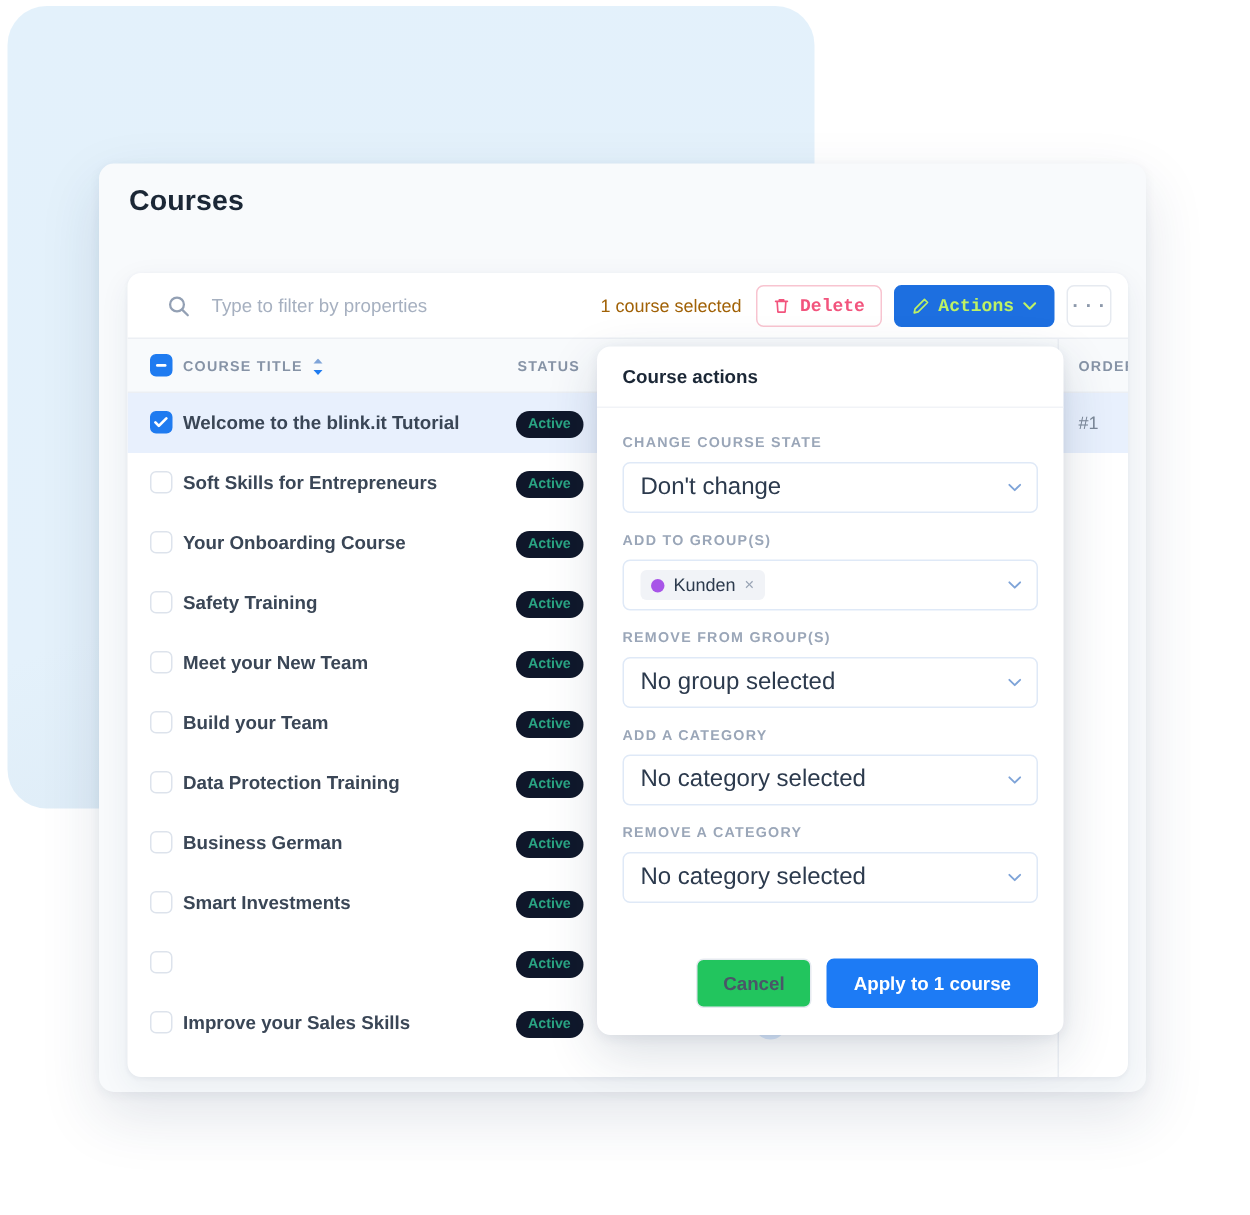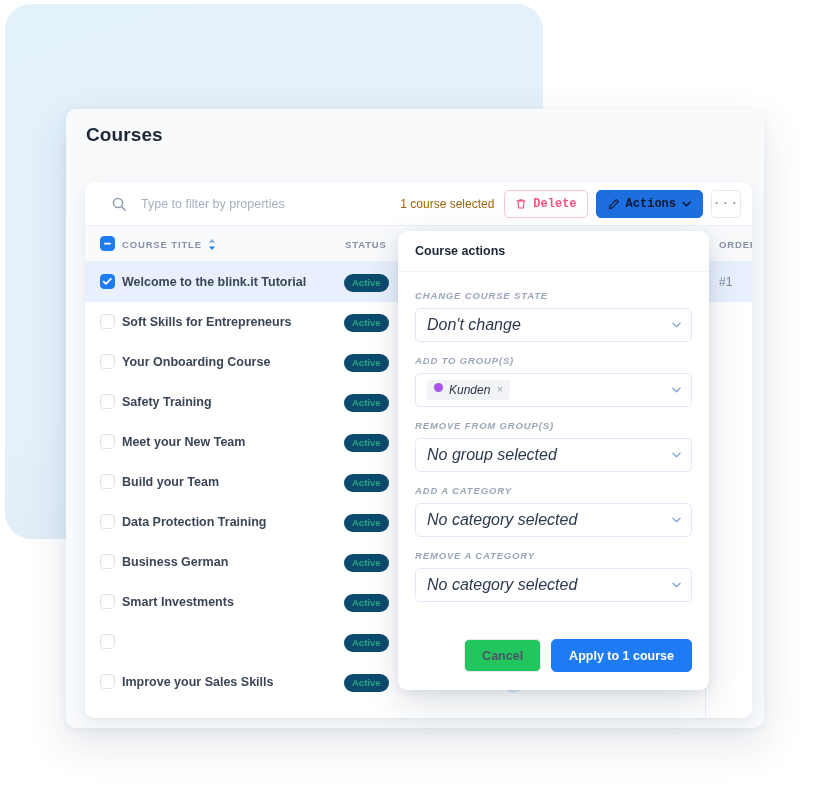--- a/index.html
+++ b/index.html
@@ -76,21 +76,21 @@
     font-size: 12px; font-weight: 700;
     border-radius: 5px; cursor: pointer;
     display: inline-flex; align-items: center; gap: 6px;
     white-space: nowrap;
   }
   .btn-delete {
     background: #ffffff; border: 1px solid #f8c4d0; color: #f2547d;
     height: 28px; padding: 0 10px;
   }
   .btn-actions {
-    background: #1d6fe0; border: 1px solid #1d6fe0; color: #0f172a;
+    background: #1d6fe0; border: 1px solid #1d6fe0; color: #bef264;
     height: 28px; padding: 0 11px; margin-left: 8px;
   }
   .btn-more {
     background: #ffffff; border: 1px solid #e6eaf0; color: #8d99ab;
     height: 28px; width: 30px; padding: 0; margin-left: 8px;
     justify-content: center; font-size: 13px; letter-spacing: 1px;
     margin-right: 11px;
   }
   .ic { width: 12px; height: 12px; display: block; }
 
@@ -127,21 +127,21 @@
   }
   .row.selected { background: #e8f0fd; }
   .row .cb { left: 15px; top: 12px; }
   .row .rtitle {
     position: absolute; left: 37px; top: 0; height: 40px;
     display: flex; align-items: center;
     font-size: 12.5px; font-weight: 700; color: #3a4656;
   }
   .row .badge {
     position: absolute; left: 259px; top: 12px;
-    background: #0c4a6e; color: #2aa583;
+    background: #0f172a; color: #2aa583;
     font-size: 9.5px; font-weight: 700;
     padding: 3px 8px 4px; border-radius: 9px;
   }
   .row .rorder {
     position: absolute; left: 634px; top: 0; height: 40px;
     display: flex; align-items: center;
     font-size: 12px; color: #7b8798;
   }
   .row .owner {
     position: absolute; left: 418px; top: 0; height: 40px;
@@ -171,37 +171,37 @@
     border-radius: 9px;
     box-shadow: 0 12px 34px rgba(32,54,90,.16), 0 2px 8px rgba(32,54,90,.08);
     overflow: hidden;
   }
   .modal-head {
     height: 41px; border-bottom: 1px solid #f1f3f7;
     display: flex; align-items: center; padding-left: 17px;
     font-size: 12.5px; font-weight: 700; color: #1b2736;
   }
   .modal-body { padding: 18px 17px 0; }
-  .fgroup { margin-bottom: 13px; font-style: italic; }
+  .fgroup { margin-bottom: 13px; }
   .flabel {
     font-size: 9.5px; font-weight: 700; color: #9aa6b8;
     letter-spacing: .85px; margin-bottom: 7px; display: block;
   }
   .fselect {
     height: 34px; border: 1px solid #dfe9f7; border-radius: 5px;
     background: #fff; display: flex; align-items: center;
     padding: 0 11px; position: relative; cursor: pointer;
   }
   .fselect .val { font-size: 16px; color: #2c3a4d; }
   .chev {
     position: absolute; right: 10px; top: 50%; margin-top: -3px;
     width: 9px; height: 6px; display: block; color: #7fa4d8;
   }
   .chip {
-    display: inline-flex; gap: 6px;
+    display: inline-flex; align-items: center; gap: 6px;
     background: #f1f3f7; border-radius: 4px;
     padding: 3px 7px; font-size: 12px; color: #2c3a4d;
   }
   .dot { width: 9px; height: 9px; border-radius: 50%; background: #a855e8; display:block; }
   .chip-x { color: #98a3b4; font-size: 11px; cursor: pointer; }
 
   .modal-foot {
     position: absolute; left: 0; bottom: 0; width: 100%;
     padding: 0 17px 18px;
     display: flex; justify-content: flex-end; align-items: center; gap: 10px;

